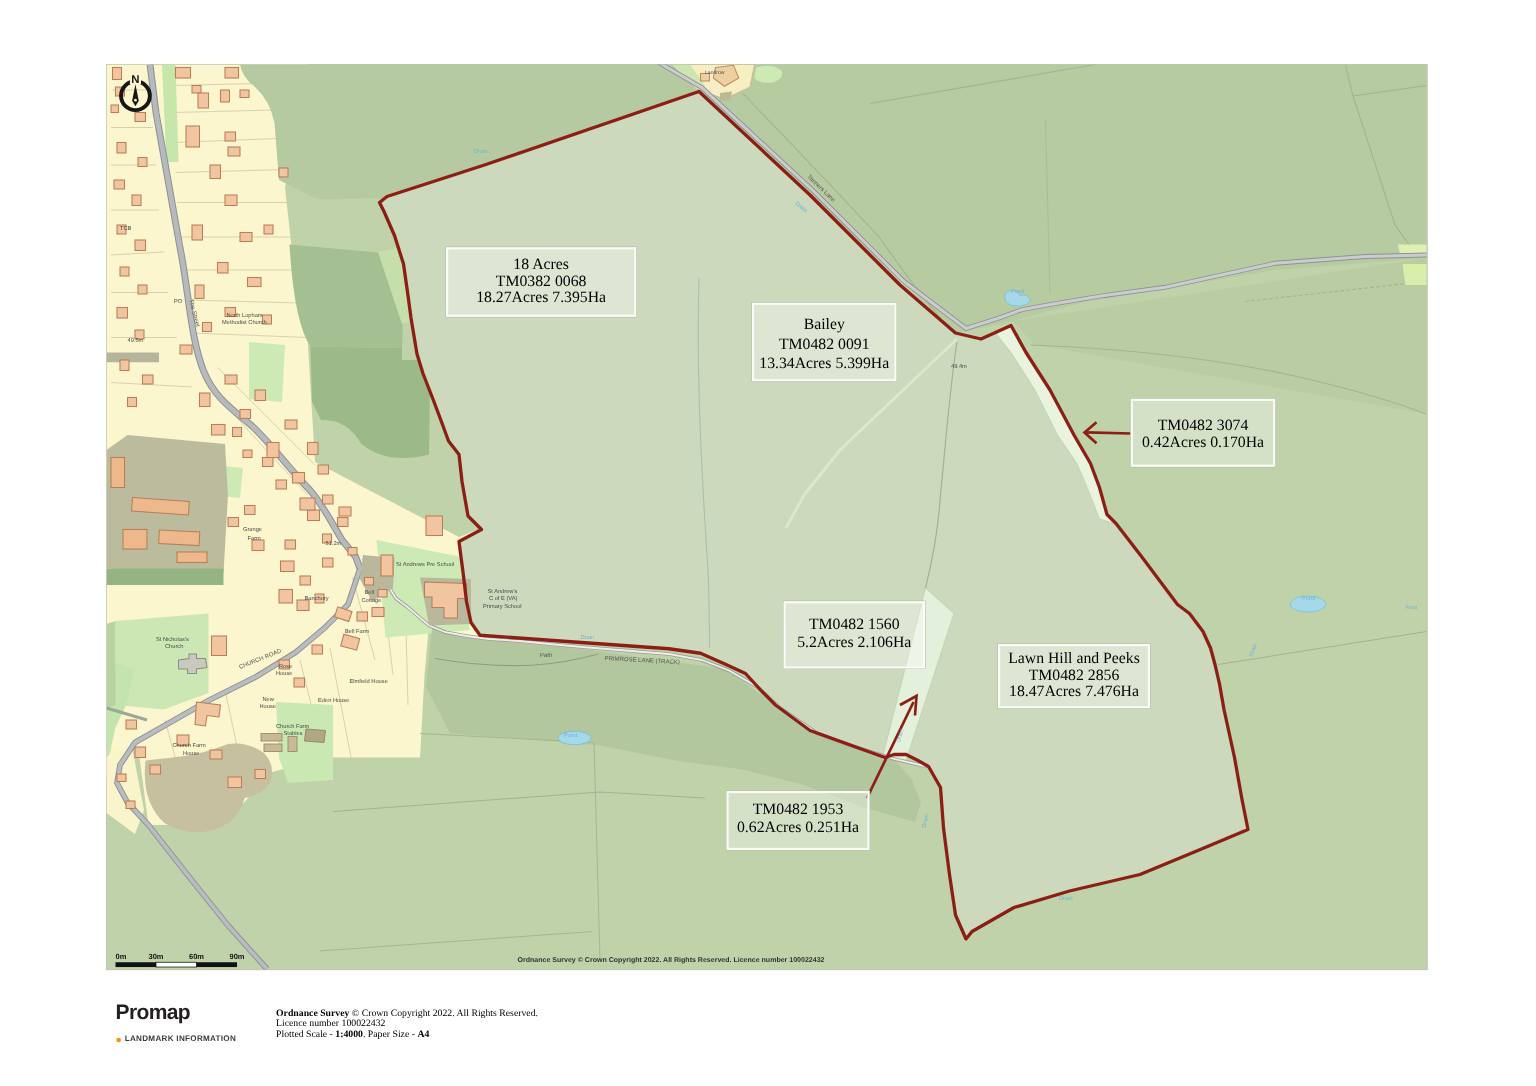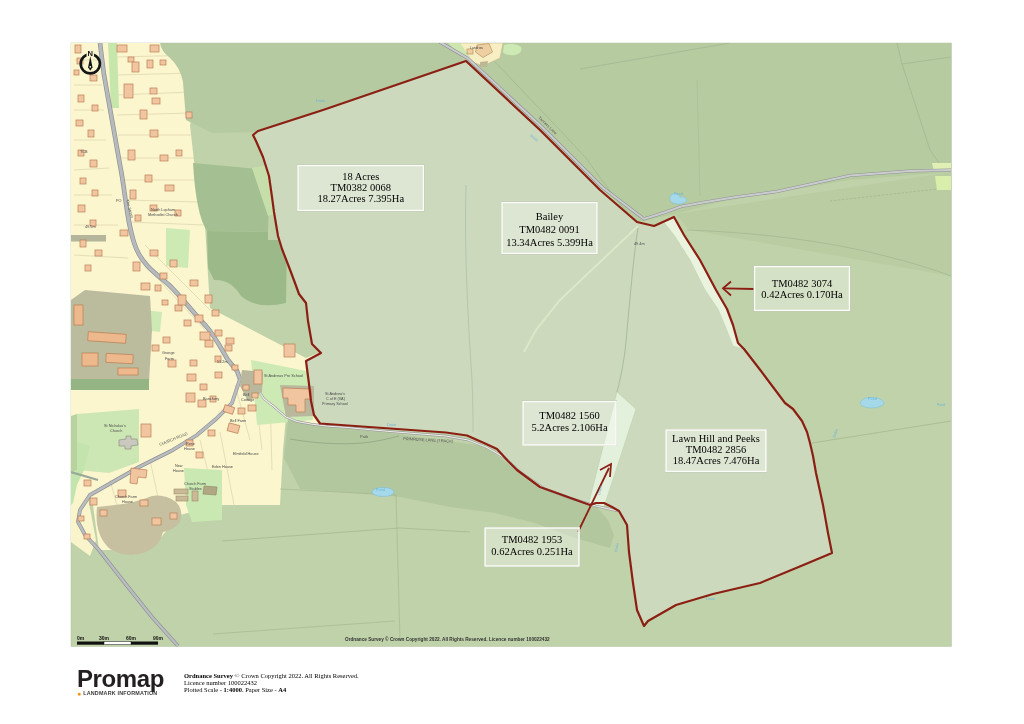--- a/index.html
+++ b/index.html
@@ -1,16 +1,16 @@
 <!DOCTYPE html>
 <html><head>
 <meta charset="utf-8">
 <style>
   html,body{margin:0;padding:0;background:#ffffff;width:1024px;height:724px;overflow:hidden;position:relative;}
-  #promap{position:absolute;left:77px;top:667px;font-family:"Liberation Sans",sans-serif;font-weight:bold;color:#231f20;font-size:24px;letter-spacing:-0.4px;line-height:1;}
+  #promap{position:absolute;left:77px;top:667px;font-family:"Liberation Sans",sans-serif;font-weight:bold;color:#231f20;font-size:14px;letter-spacing:-0.4px;line-height:1;}
   #landmark{position:absolute;left:77px;top:690px;font-family:"Liberation Sans",sans-serif;font-weight:bold;color:#3d3a3b;font-size:5.4px;letter-spacing:0.2px;line-height:1;}
   #landmark .dot{color:#f79321;font-size:7px;vertical-align:-1px;}
   #foottext{position:absolute;left:184px;top:671.5px;font-family:"Liberation Serif",serif;font-size:6.5px;line-height:7.1px;color:#000;white-space:nowrap;}
 </style>
 </head>
 <body>
 
 <svg id="map" width="1024" height="724" viewBox="0 0 1024 724">
   <defs>
       <clipPath id="mc">

